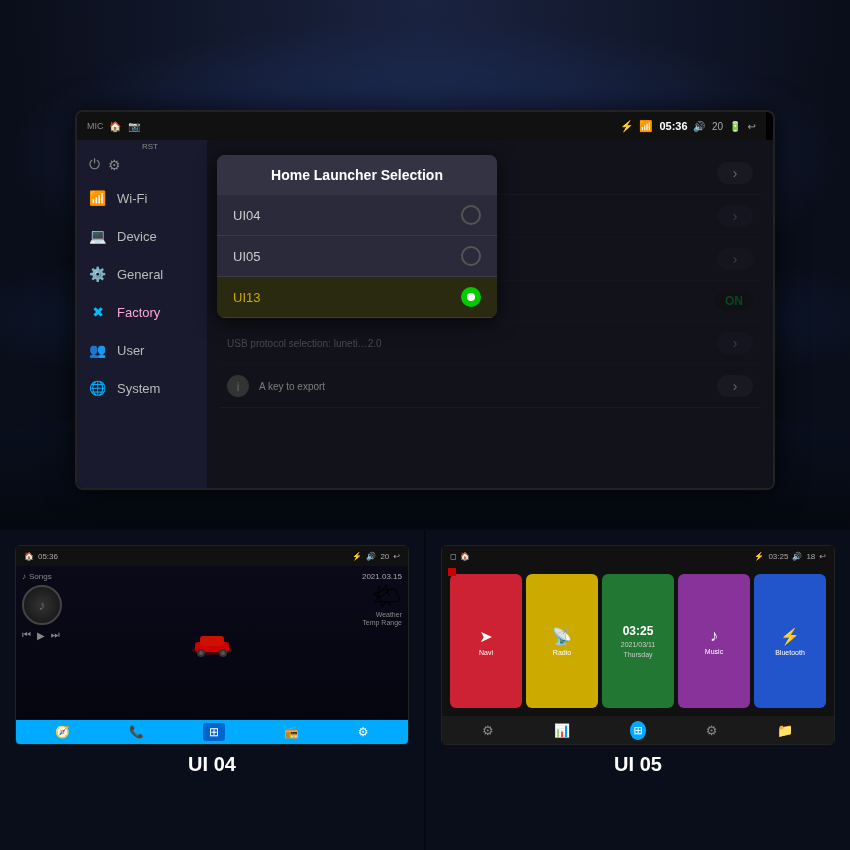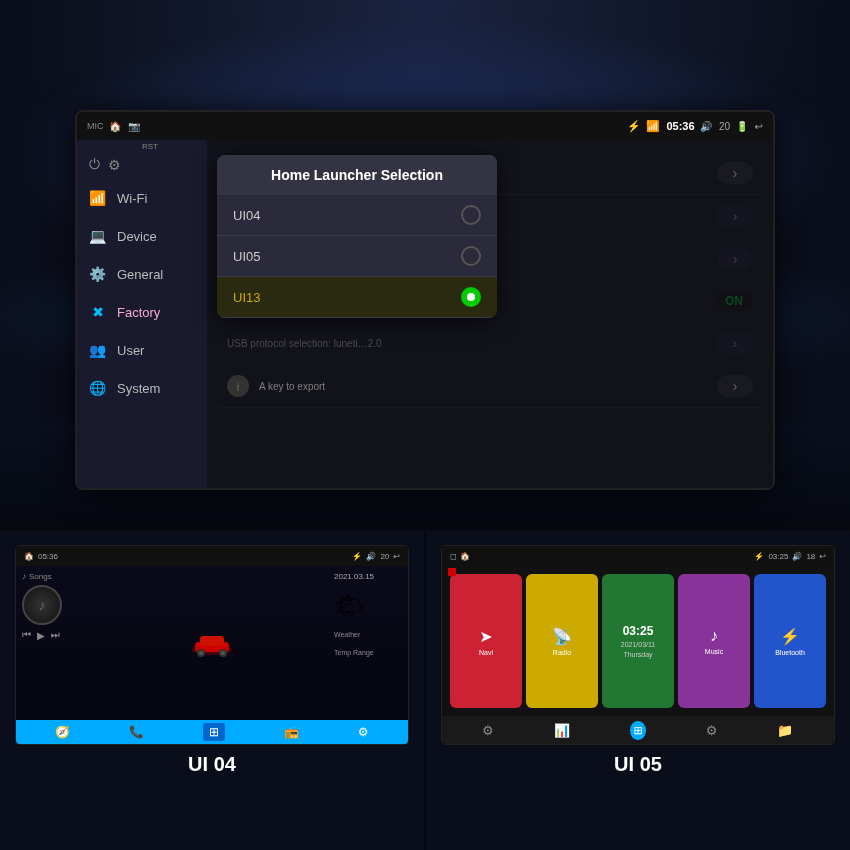--- a/index.html
+++ b/index.html
@@ -49,21 +49,21 @@
       background: #000;
       border-radius: 8px;
       overflow: hidden;
       border: 2px solid #222;
       box-shadow: 0 0 30px rgba(0,0,0,0.8);
     }
 
     
     .screen-header {
       position: absolute;
-      top: 0; left: 0; right: 0;
+      top: 0; left: 0; right: 7px;
       height: 28px;
       background: #111;
       display: flex;
       align-items: center;
       justify-content: space-between;
       padding: 0 10px;
       z-index: 10;
     }
     .header-left {
       display: flex;
@@ -359,22 +359,22 @@
       width: 50px;
       height: 30px;
       display: flex;
       align-items: center;
       justify-content: center;
     }
     .ui04-right-panel {
       padding: 6px;
       display: flex;
       flex-direction: column;
-      align-items: flex-start;
-      gap: 11px;
+      align-items: flex-end;
+      gap: 1px;
     }
     .date-text {
       font-size: 8px;
       color: #aaa;
     }
     .weather-icon {
       font-size: 24px;
     }
     .weather-label {
       font-size: 7px;

